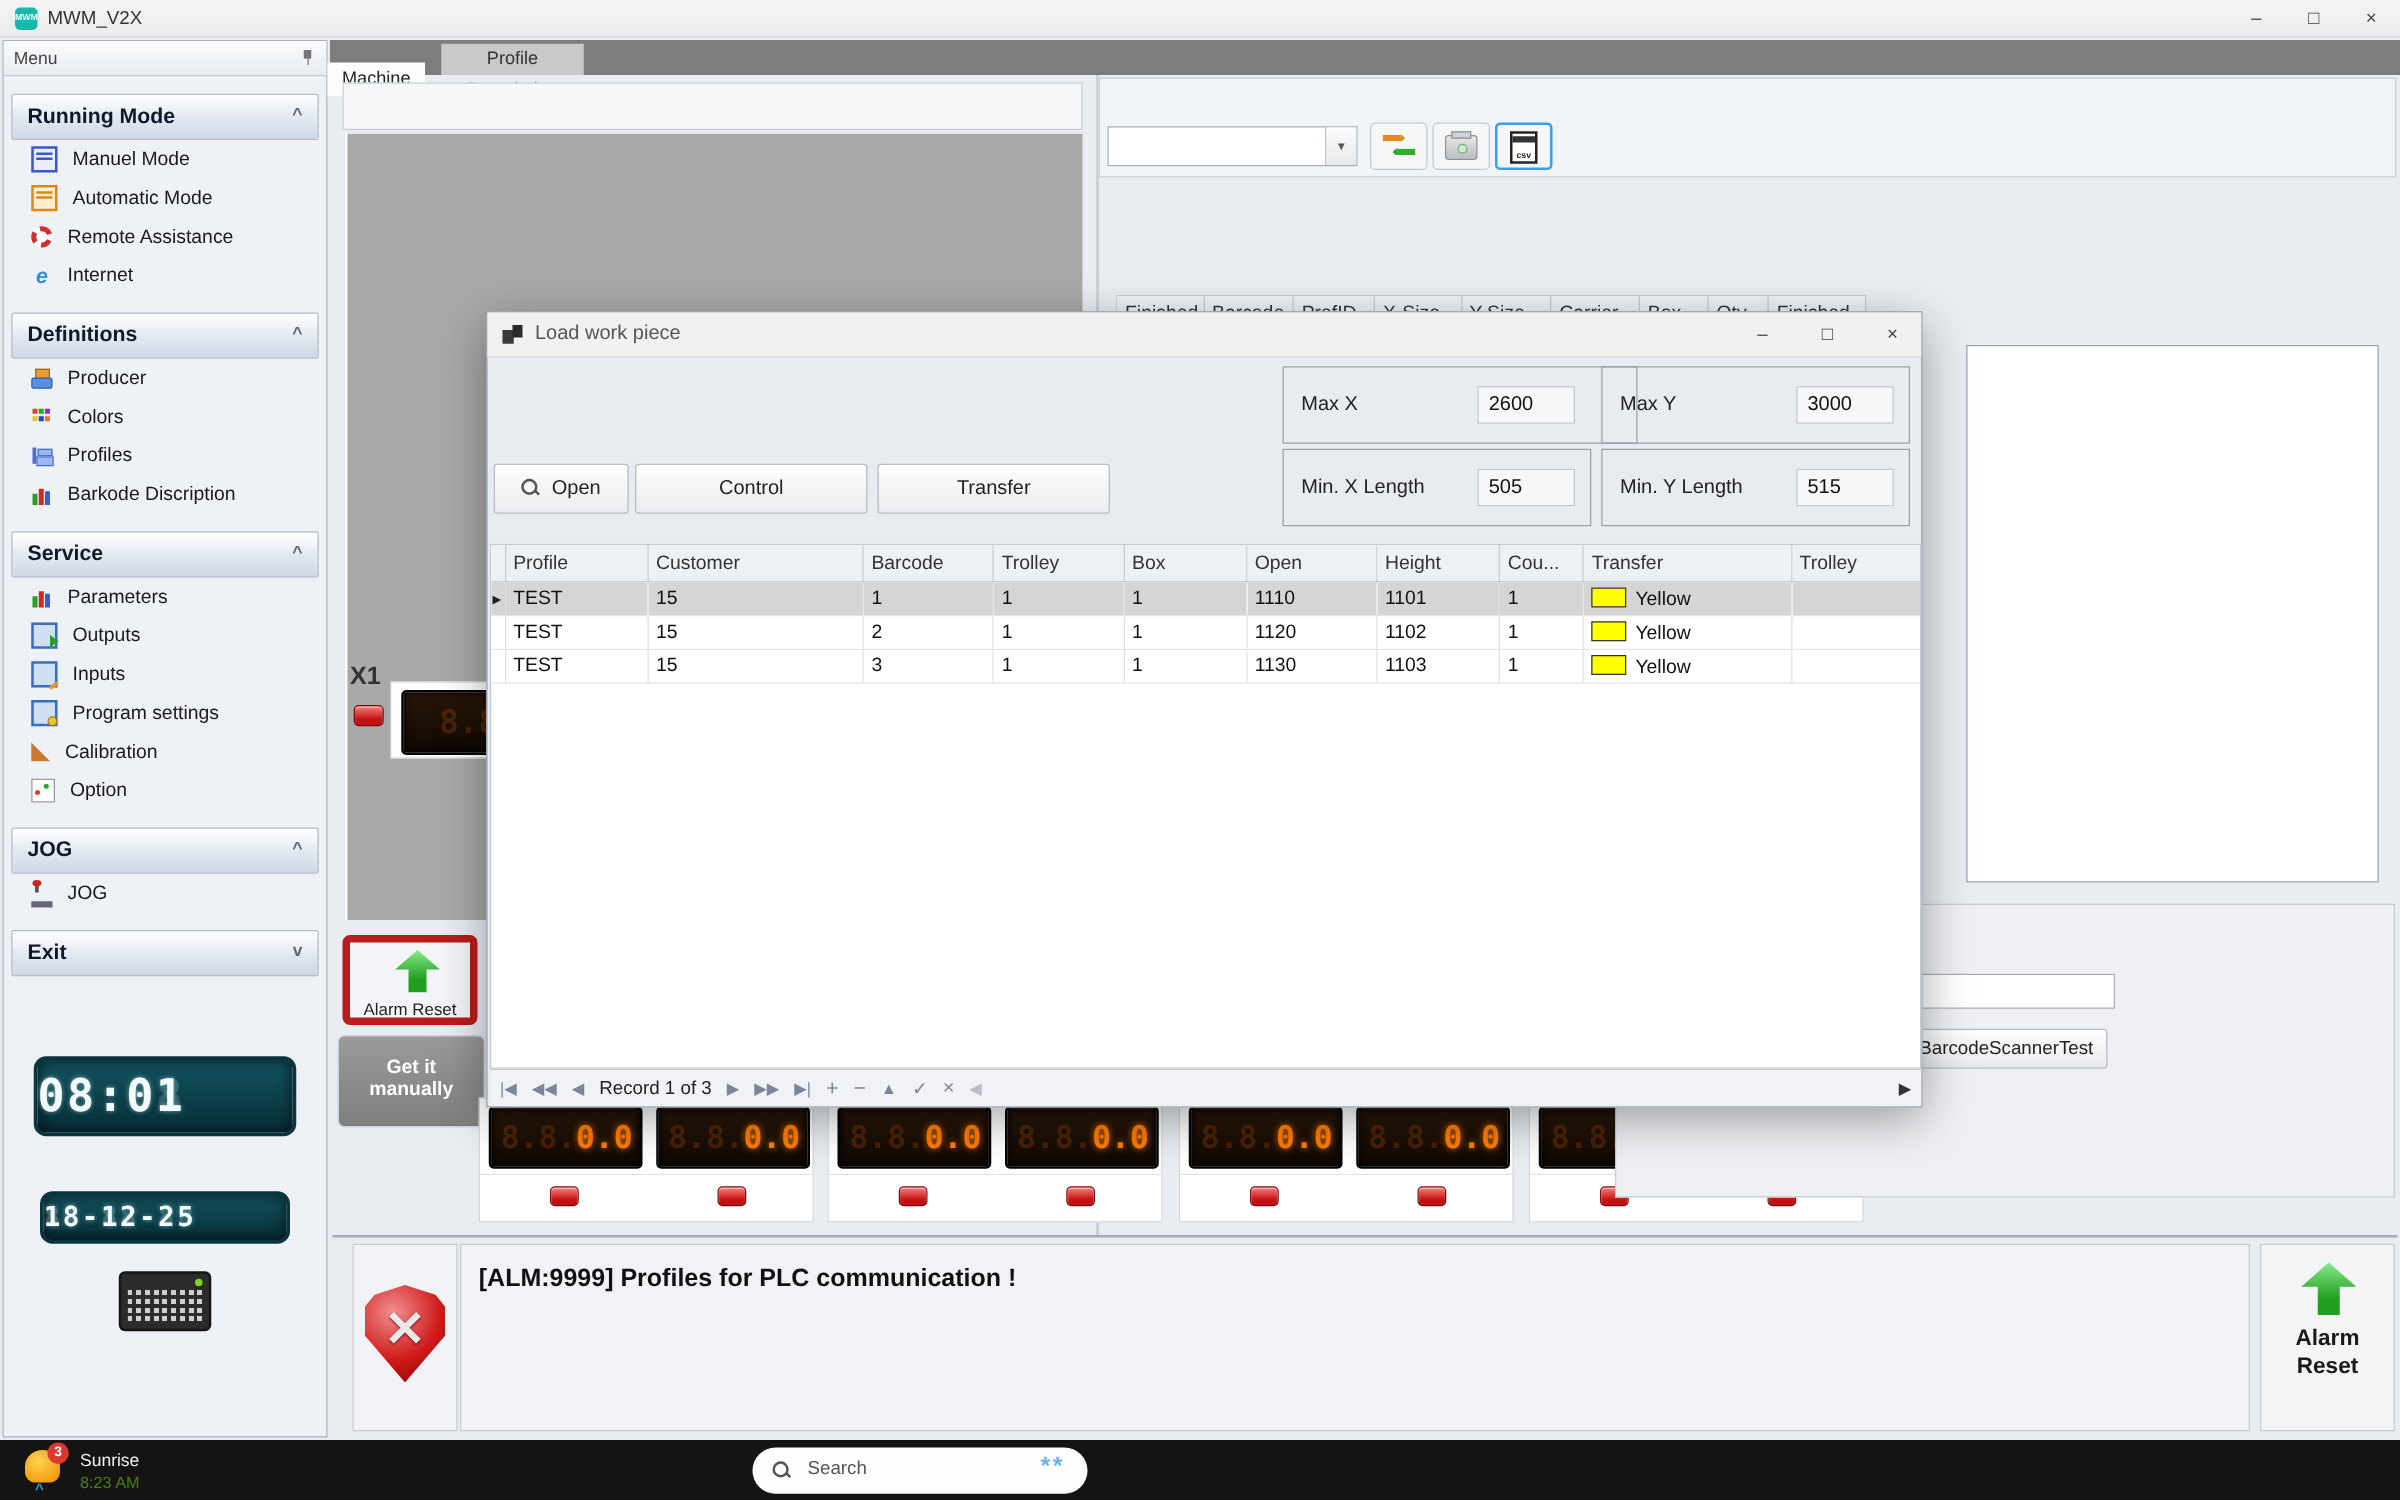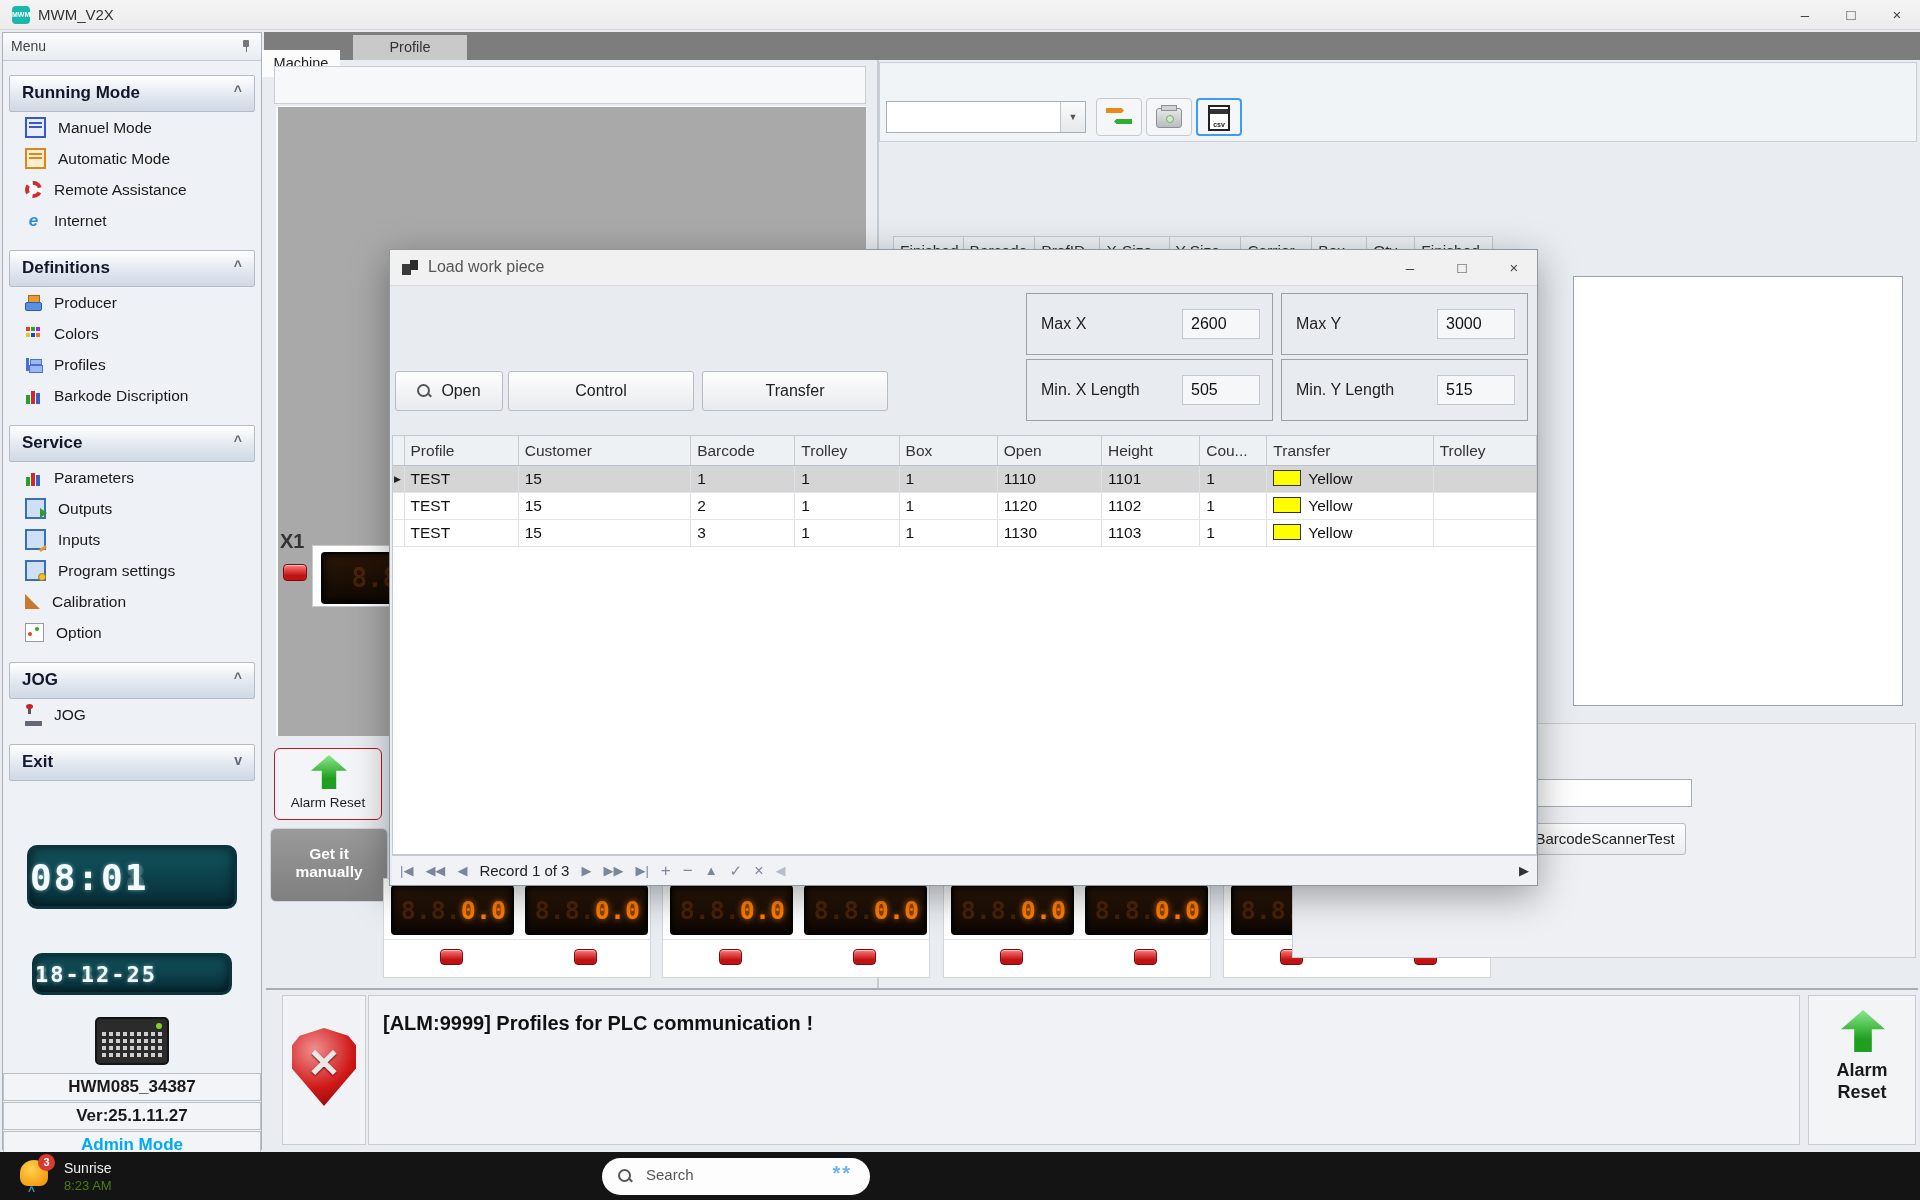--- a/index.html
+++ b/index.html
@@ -231,45 +231,40 @@
     <div class="lcd" style="margin:64px auto 0 auto;width:204px;height:58px;font-size:36px;">
       <span class="ghost">88:88</span>
       <span class="lit">08:01</span>
     </div>
     <div class="lcd" style="margin:44px auto 0 auto;width:194px;height:36px;font-size:22px;">
       <span class="ghost">88-88-88</span>
       <span class="lit">18-12-25</span>
     </div>
     <div class="kbdico" style="margin:22px auto 0 auto;width:70px;height:44px;"></div>
 
-    <div style="margin-top:8px;">
-      <div class="inforow">HWM085_34387</div>
-      <div class="inforow">Ver:25.1.11.27</div>
-      <div class="inforow" style="color:#00aaee;">Admin Mode</div>
-    </div>
   </div>
 
   <div class="abs tabstrip"></div>
   <div class="abs tab active" style="left:262px;width:78px;margin-top:17px;">Machine</div>
   <div class="abs tab inactive" style="left:353px;width:114px;">Profile Description</div>
 
   <div class="abs panelband" style="left:274px;top:66px;width:592px;height:38px;background:#f6f8fa;"></div>
   <div class="abs viewport" style="left:276px;top:106px;width:590px;height:630px;"></div>
   <div class="abs" style="left:877px;top:60px;width:2px;height:928px;background:#c6ccd3;"></div>
 
   <div class="abs" style="left:280px;top:530px;font-size:20px;font-weight:bold;color:#333;">X1</div>
   <div class="abs led" style="left:283px;top:564px;width:24px;height:17px;"></div>
   <div class="abs" style="left:312px;top:545px;width:162px;height:62px;background:#fff;border:1px solid #c5cbd1;">
     <div class="seg" style="position:absolute;left:8px;top:6px;width:144px;height:48px;font-size:26px;">
       <span class="ghost">8.8.8.8</span>
       <span class="lit">000</span>
     </div>
   </div>
 
-  <div class="abs" style="left:274px;top:748px;width:108px;height:72px;background:#f3f5f8;border:1px solid #b91c1c;border-radius:6px;padding-left:12px;">
+  <div class="abs" style="left:274px;top:748px;width:108px;height:72px;background:#f3f5f8;border:6px solid #b91c1c;border-radius:6px;padding-left:12px;">
     <div class="greenarrow" style="position:absolute;left:36px;top:6px;width:36px;height:34px;"></div>
     <div style="position:absolute;left:0;right:0;top:46px;text-align:center;font-size:13.5px;color:#222;">Alarm Reset</div>
   </div>
   <div class="abs" style="left:270px;top:828px;width:118px;height:74px;background:linear-gradient(#9a9a9a,#7f7f7f);border:1px solid #cfd4d9;border-radius:6px;color:#fff;font-weight:bold;font-size:15.5px;text-align:center;padding-top:16px;">
     <div>Get it</div>
     <div>manually</div>
   </div>
 
   <div class="abs dgroup" style="left:383px;top:878px;width:268px;height:100px;">
     <div class="dcell" style="left:0;">
@@ -399,21 +394,21 @@
 
   <div class="abs dialog">
     <div class="abs dlgtitle">
       <span class="abs dlgico"></span>
       <span class="abs dlgname">Load work piece</span>
       <span class="abs winbtn" style="right:104px;height:36px;line-height:36px;">–</span>
       <span class="abs winbtn" style="right:52px;height:36px;line-height:36px;">□</span>
       <span class="abs winbtn" style="right:0;height:36px;line-height:36px;">×</span>
     </div>
 
-    <div class="groupbox" style="left:636px;top:43px;width:245px;height:60px;">
+    <div class="groupbox" style="left:636px;top:43px;width:245px;height:60px;padding-left:37px;">
       <span class="gl">Max X</span>
       <span class="field">2600</span>
     </div>
     <div class="groupbox" style="left:891px;top:43px;width:245px;height:60px;">
       <span class="gl">Max Y</span>
       <span class="field">3000</span>
     </div>
     <div class="groupbox" style="left:636px;top:109px;width:245px;height:60px;">
       <span class="gl">Min. X Length</span>
       <span class="field">505</span>

